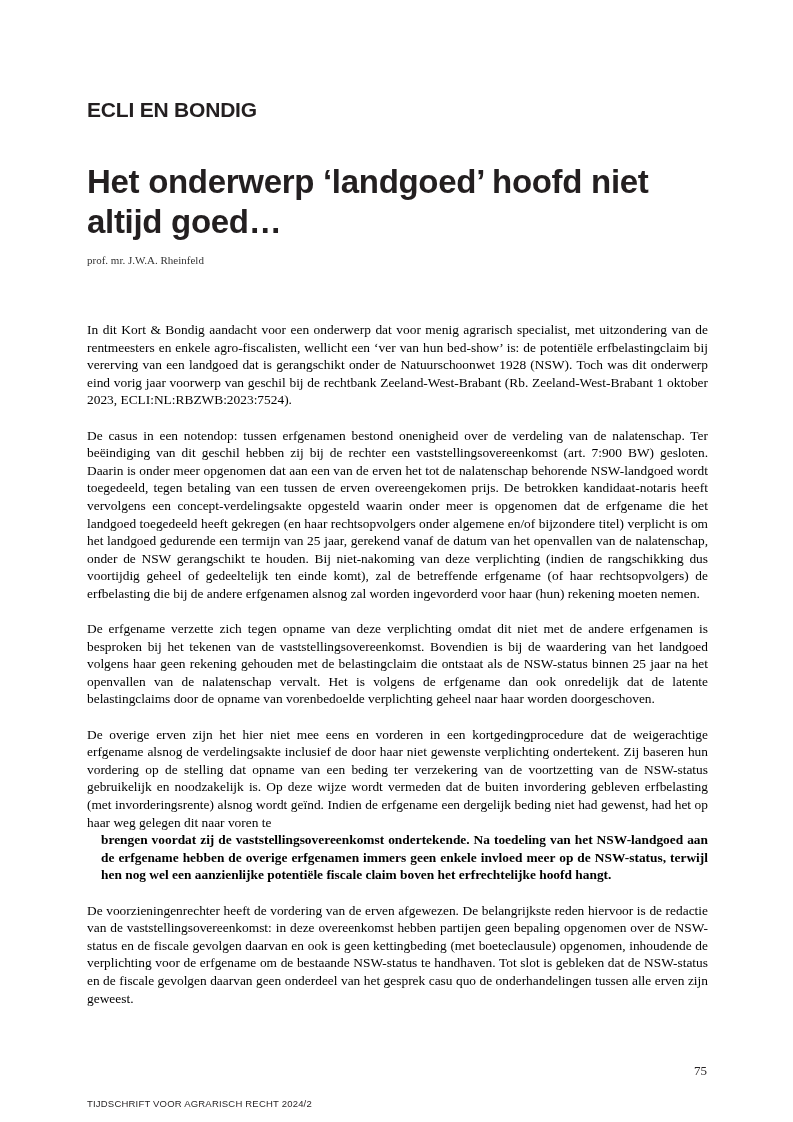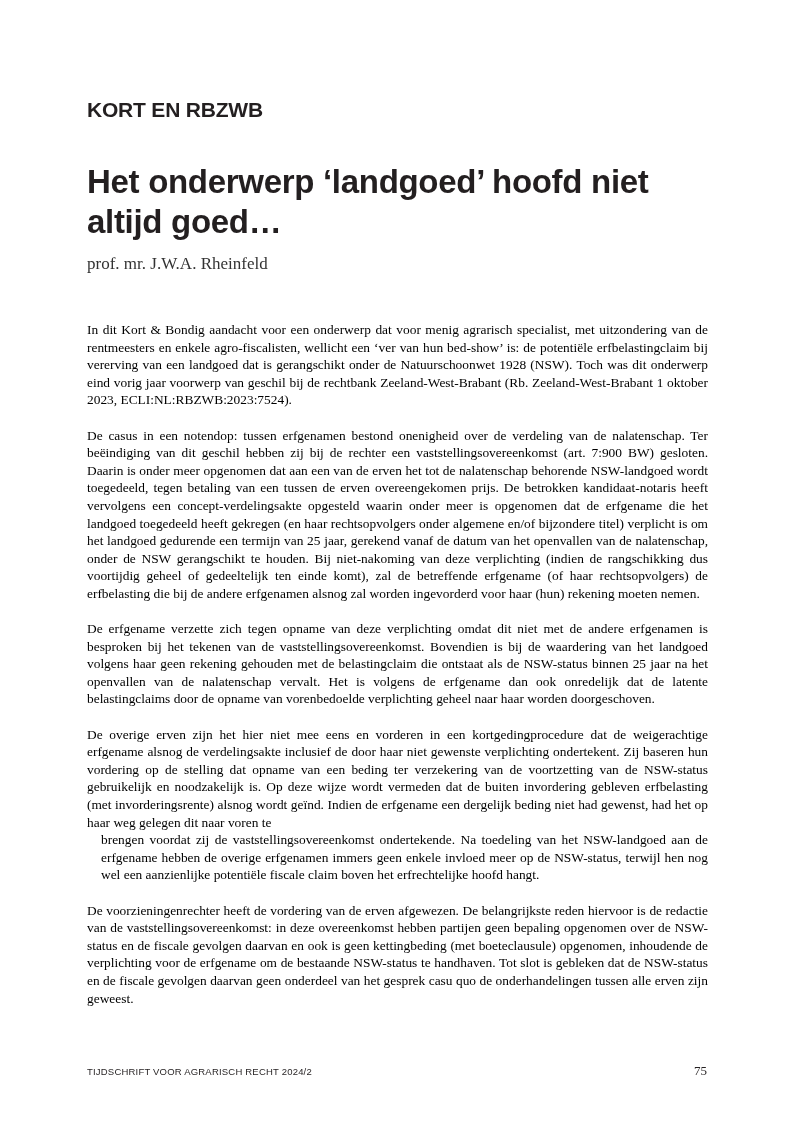--- a/index.html
+++ b/index.html
@@ -9,42 +9,42 @@
     font-family: "Liberation Sans", sans-serif; font-weight: bold;
     font-size: 21px; letter-spacing: -0.2px; margin: 0;
   }
   .title {
     position: absolute; left: 87px; top: 162px; width: 640px;
     font-family: "Liberation Sans", sans-serif; font-weight: bold;
     font-size: 33px; line-height: 40px; letter-spacing: -0.3px; margin: 0;
   }
   .author {
     position: absolute; left: 87px; top: 254px;
-    font-family: "Liberation Serif", serif; font-size: 17px; color: #333;
+    font-family: "Liberation Serif", serif; font-size: 11px; color: #333;
   }
   .body {
     position: absolute; left: 87px; top: 321px; width: 621px;
     font-family: "Liberation Serif", serif; font-size: 13.4px; line-height: 17.6px;
     text-align: justify; color: #000000;
   }
   .body p { margin: 0 0 17.6px 0; }
-  .indent { display: inline-block; padding-left: 14px; }
+  .indent { display: inline-block; padding-left: 14px; font-weight: bold; }
   .footer-left {
-    position: absolute; left: 87px; top: 1066px;
+    position: absolute; left: 87px; top: 1098px;
     font-family: "Liberation Sans", sans-serif; font-size: 9.5px; letter-spacing: 0.2px; color: #231f20;
   }
   .footer-right {
     position: absolute; right: 86px; top: 1063px;
     font-family: "Liberation Serif", serif; font-size: 13px; color: #231f20;
   }
 </style>
 </head>
 <body>
 
-<h2 class="section-label">KORT EN RBZWB</h2>
+<h2 class="section-label">ECLI EN BONDIG</h2>
 <h1 class="title">Het onderwerp ‘landgoed’ hoofd niet altijd goed…</h1>
 <div class="author">prof. mr. J.W.A. Rheinfeld</div>
 
 <div class="body">
   <p>In dit Kort &amp; Bondig aandacht voor een onderwerp dat voor menig agrarisch specialist, met uitzondering van de rentmeesters en enkele agro-fiscalisten, wellicht een ‘ver van hun bed-show’ is: de potentiële erfbelastingclaim bij vererving van een landgoed dat is gerangschikt onder de Natuurschoonwet 1928 (NSW). Toch was dit onderwerp eind vorig jaar voorwerp van geschil bij de rechtbank Zeeland-West-Brabant (Rb. Zeeland-West-Brabant 1 oktober 2023, ECLI:NL:RBZWB:2023:7524).</p>
   <p>De casus in een notendop: tussen erfgenamen bestond onenigheid over de verdeling van de nalatenschap. Ter beëindiging van dit geschil hebben zij bij de rechter een vaststellingsovereenkomst (art. 7:900 BW) gesloten. Daarin is onder meer opgenomen dat aan een van de erven het tot de nalatenschap behorende NSW-landgoed wordt toegedeeld, tegen betaling van een tussen de erven overeengekomen prijs. De betrokken kandidaat-notaris heeft vervolgens een concept-verdelingsakte opgesteld waarin onder meer is opgenomen dat de erfgename die het landgoed toegedeeld heeft gekregen (en haar rechtsopvolgers onder algemene en/of bijzondere titel) verplicht is om het landgoed gedurende een termijn van 25 jaar, gerekend vanaf de datum van het openvallen van de nalatenschap, onder de NSW gerangschikt te houden. Bij niet-nakoming van deze verplichting (indien de rangschikking dus voortijdig geheel of gedeeltelijk ten einde komt), zal de betreffende erfgename (of haar rechtsopvolgers) de erfbelasting die bij de andere erfgenamen alsnog zal worden ingevorderd voor haar (hun) rekening moeten nemen.</p>
   <p>De erfgename verzette zich tegen opname van deze verplichting omdat dit niet met de andere erfgenamen is besproken bij het tekenen van de vaststellingsovereenkomst. Bovendien is bij de waardering van het landgoed volgens haar geen rekening gehouden met de belastingclaim die ontstaat als de NSW-status binnen 25 jaar na het openvallen van de nalatenschap vervalt. Het is volgens de erfgename dan ook onredelijk dat de latente belastingclaims door de opname van vorenbedoelde verplichting geheel naar haar worden doorgeschoven.</p>
   <p><span>De overige erven zijn het hier niet mee eens en vorderen in een kortgedingprocedure dat de weigerachtige erfgename alsnog de verdelingsakte inclusief de door haar niet gewenste verplichting ondertekent. Zij baseren hun vordering op de stelling dat opname van een beding ter verzekering van de voortzetting van de NSW-status gebruikelijk en noodzakelijk is. Op deze wijze wordt vermeden dat de buiten invordering gebleven erfbelasting (met invorderingsrente) alsnog wordt geïnd. Indien de erfgename een dergelijk beding niet had gewenst, had het op haar weg gelegen dit naar voren te</span><br><span class="indent">brengen voordat zij de vaststellingsovereenkomst ondertekende. Na toedeling van het NSW-landgoed aan de erfgename hebben de overige erfgenamen immers geen enkele invloed meer op de NSW-status, terwijl hen nog wel een aanzienlijke potentiële fiscale claim boven het erfrechtelijke hoofd hangt.</span></p>
   <p>De voorzieningenrechter heeft de vordering van de erven afgewezen. De belangrijkste reden hiervoor is de redactie van de vaststellingsovereenkomst: in deze overeenkomst hebben partijen geen bepaling opgenomen over de NSW-status en de fiscale gevolgen daarvan en ook is geen kettingbeding (met boeteclausule) opgenomen, inhoudende de verplichting voor de erfgename om de bestaande NSW-status te handhaven. Tot slot is gebleken dat de NSW-status en de fiscale gevolgen daarvan geen onderdeel van het gesprek casu quo de onderhandelingen tussen alle erven zijn geweest.</p>
 </div>

